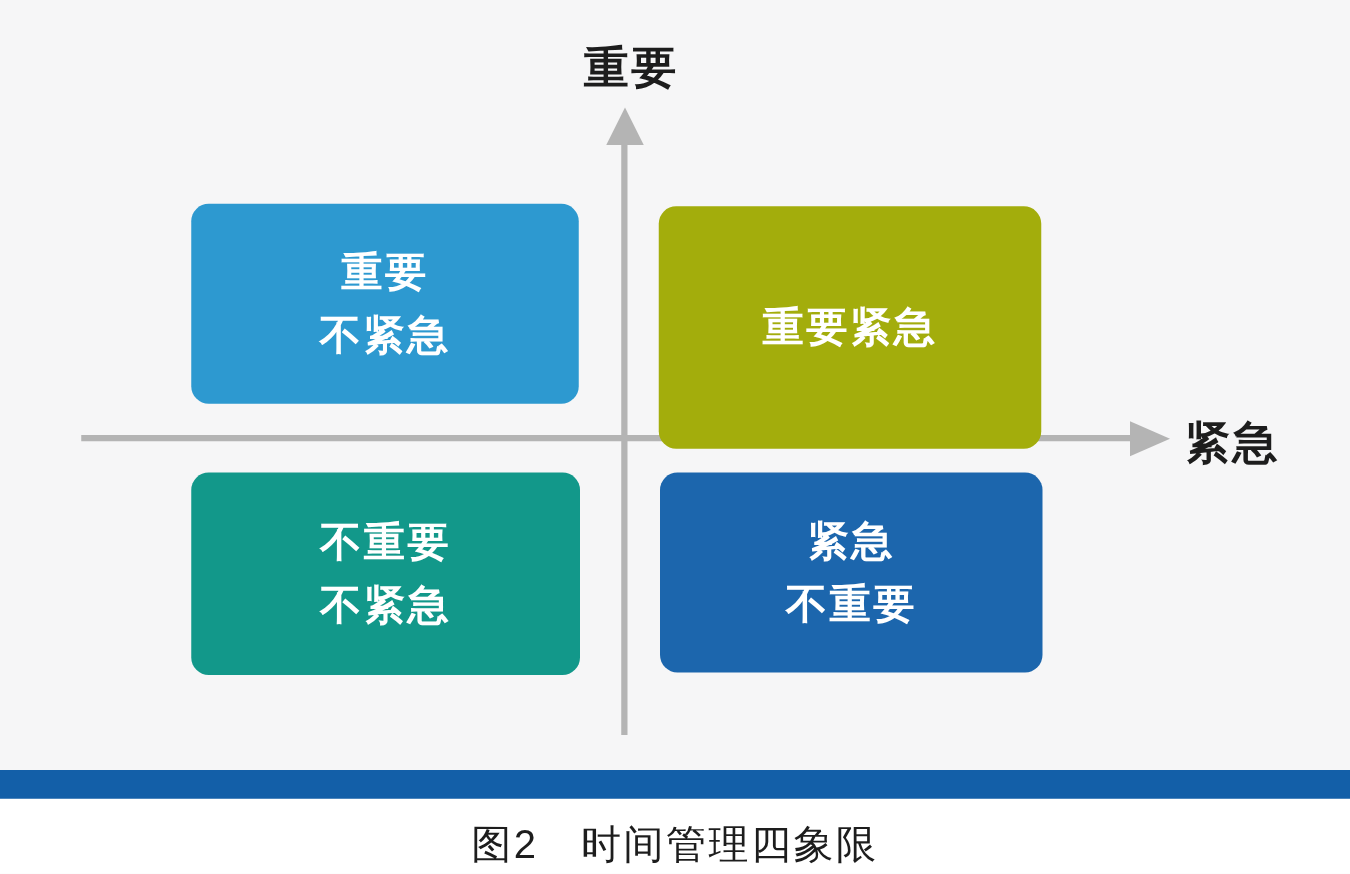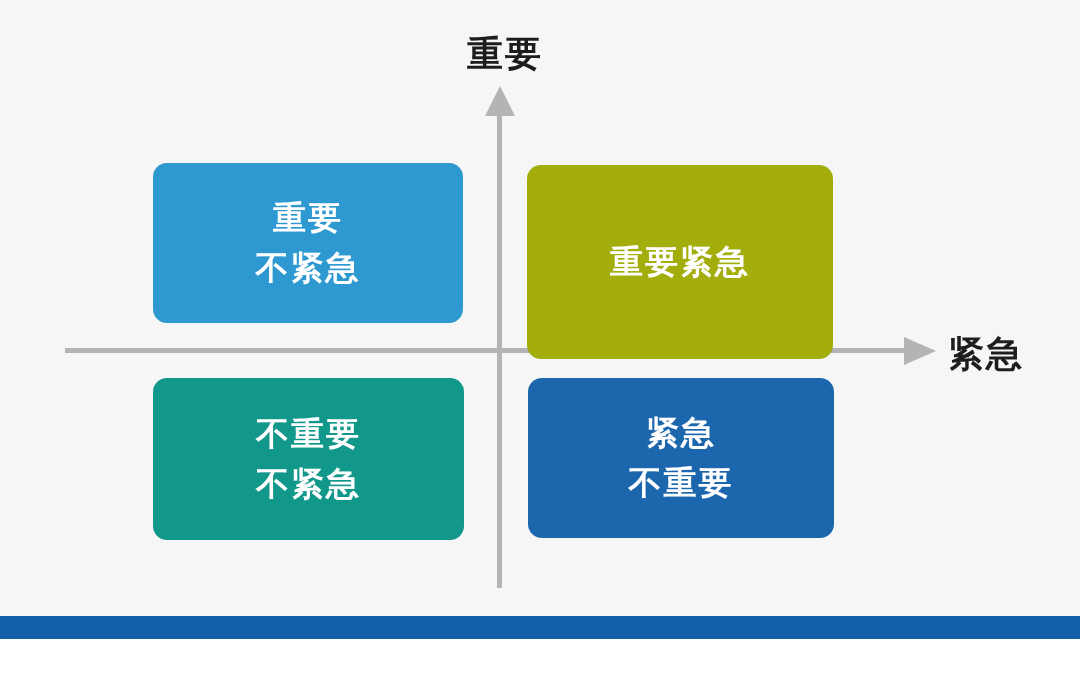--- a/index.html
+++ b/index.html
@@ -95,13 +95,14 @@
     <span class="qline">不重要</span>
     <span class="qline">不紧急</span>
   </div>
 
   <div class="quad quad-br">
     <span class="qline">紧急</span>
     <span class="qline">不重要</span>
   </div>
 
   <div class="divider-bar"></div>
+  <div class="caption">图2　时间管理四象限</div>
 </div>
 
 </body></html>

